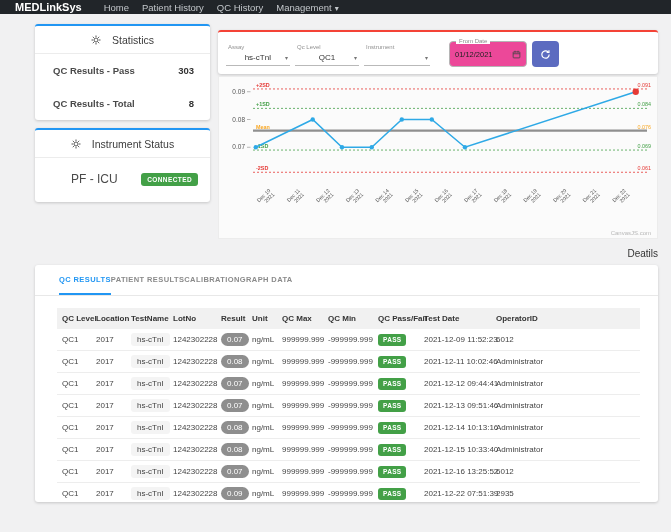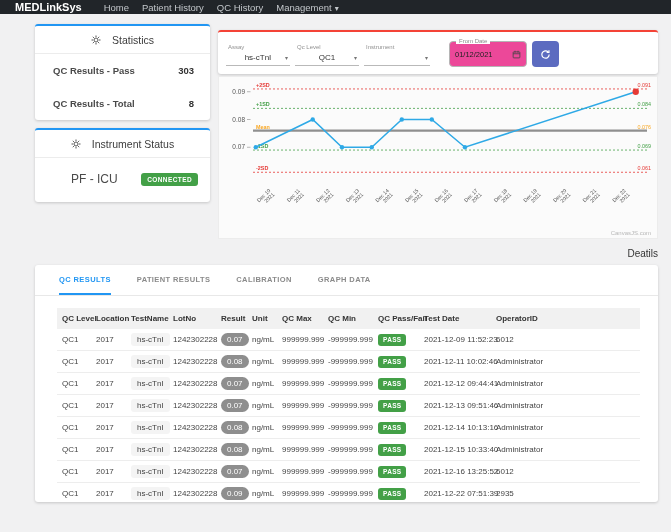--- a/index.html
+++ b/index.html
@@ -55,21 +55,21 @@
   .watermark-top { position:absolute; left:2px; top:2px; font-size:6.5px; color:#b8b8b8; }
   .chart-title { text-align:center; font-size:11px; font-weight:bold; color:#333; padding-top:2px; }
   .menu-box { position:absolute; right:2px; top:1px; width:19px; height:14px;
     border:1px solid #c9c9c9; background:#f4f4f4; border-radius:2px;
     display:flex; flex-direction:column; justify-content:center; align-items:center; gap:1.5px; cursor:pointer; }
   .menu-box .bar { width:11px; height:1.5px; background:#222; }
   .watermark-bottom { position:absolute; right:6px; bottom:2px; font-size:6px; color:#b8b8b8; }
   
   .details-title { text-align:right; font-size:10px; color:#333; margin:9px 0 6px; }
   .details-card { height:237px; overflow:hidden; }
-  .tabs { display:flex; gap:26px; padding:10px 0 0 24px; border-bottom:1px solid #e8e8e8; }
+  .tabs { display:flex; padding:10px 0 0 24px; border-bottom:1px solid #e8e8e8; }
   .tab { font-size:7.5px; font-weight:bold; letter-spacing:.4px; color:#8a8a8a;
     padding-bottom:9px; cursor:pointer; border-bottom:2px solid transparent; }
   .tab.active { color:#2196f3; border-bottom-color:#2196f3; }
   
   table { border-collapse:collapse; table-layout:fixed; width:583px; margin:12px 18px 0 22px;
     font-size:8px; white-space:nowrap; }
   thead th { background:#f1f1f1; color:#333; font-weight:bold; text-align:left;
     padding:6px 5px; font-size:8px; }
   tbody td { border-bottom:1px solid #ededed; padding:4px 5px; color:#444; }
   .pill-light { background:#f4f4f4; border-radius:3px; padding:2px 6px; display:inline-block; }

